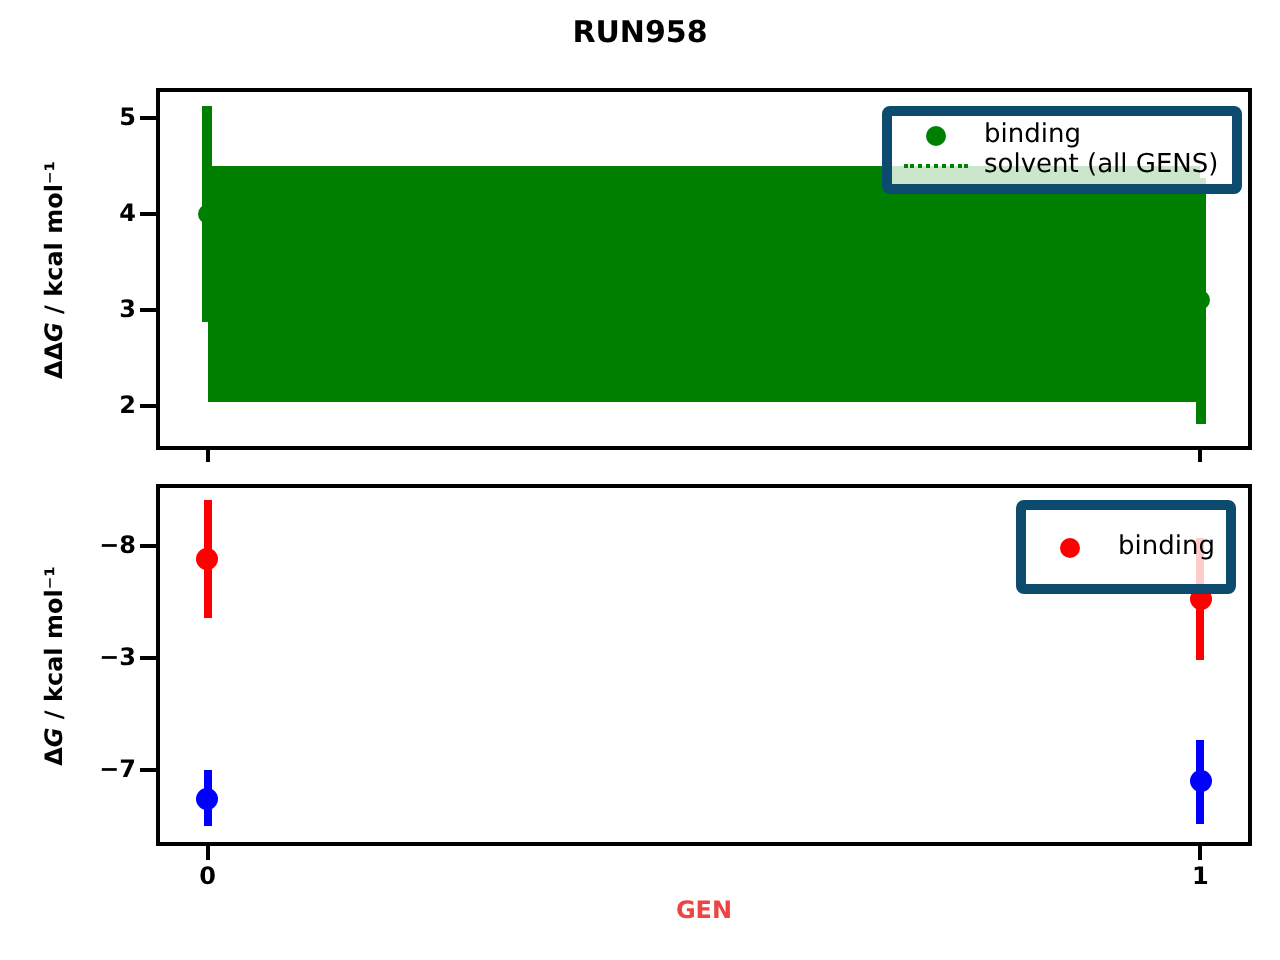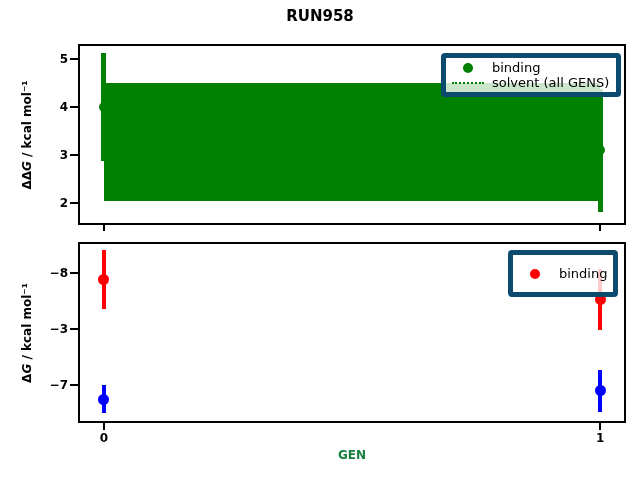--- a/index.html
+++ b/index.html
@@ -29,21 +29,21 @@
     position:absolute; font-size:12px; font-weight:bold; color:#000;
     transform:translateX(-50%); white-space:nowrap; z-index:2;
   }
   .ylabel {
     position:absolute; transform:translate(-50%,-50%) rotate(-90deg);
     font-size:12px; font-weight:bold; white-space:nowrap; color:#000; z-index:2;
   }
   .ylabel i { font-style:italic; }
   .xlabel {
     position:absolute; transform:translateX(-50%); font-size:12px; font-weight:bold;
-    color:#15803d; z-index:2;
+    color:#ef4444; z-index:2;
   }
   .legend {
     position:absolute; z-index:10; background:rgba(255,255,255,0.8);
     border:5px solid #0c4a6e; border-radius:4px; box-sizing:border-box;
     display:flex; flex-direction:column; justify-content:space-evenly;
     padding:2px 0;
   }
   .lrow { display:flex; align-items:center; height:20px; }
   .lhandle { width:32px; margin-left:6px; margin-right:8px; display:flex; align-items:center; justify-content:center; flex:none; }
   .ldot { width:10px; height:10px; border-radius:50%; display:inline-block; }

